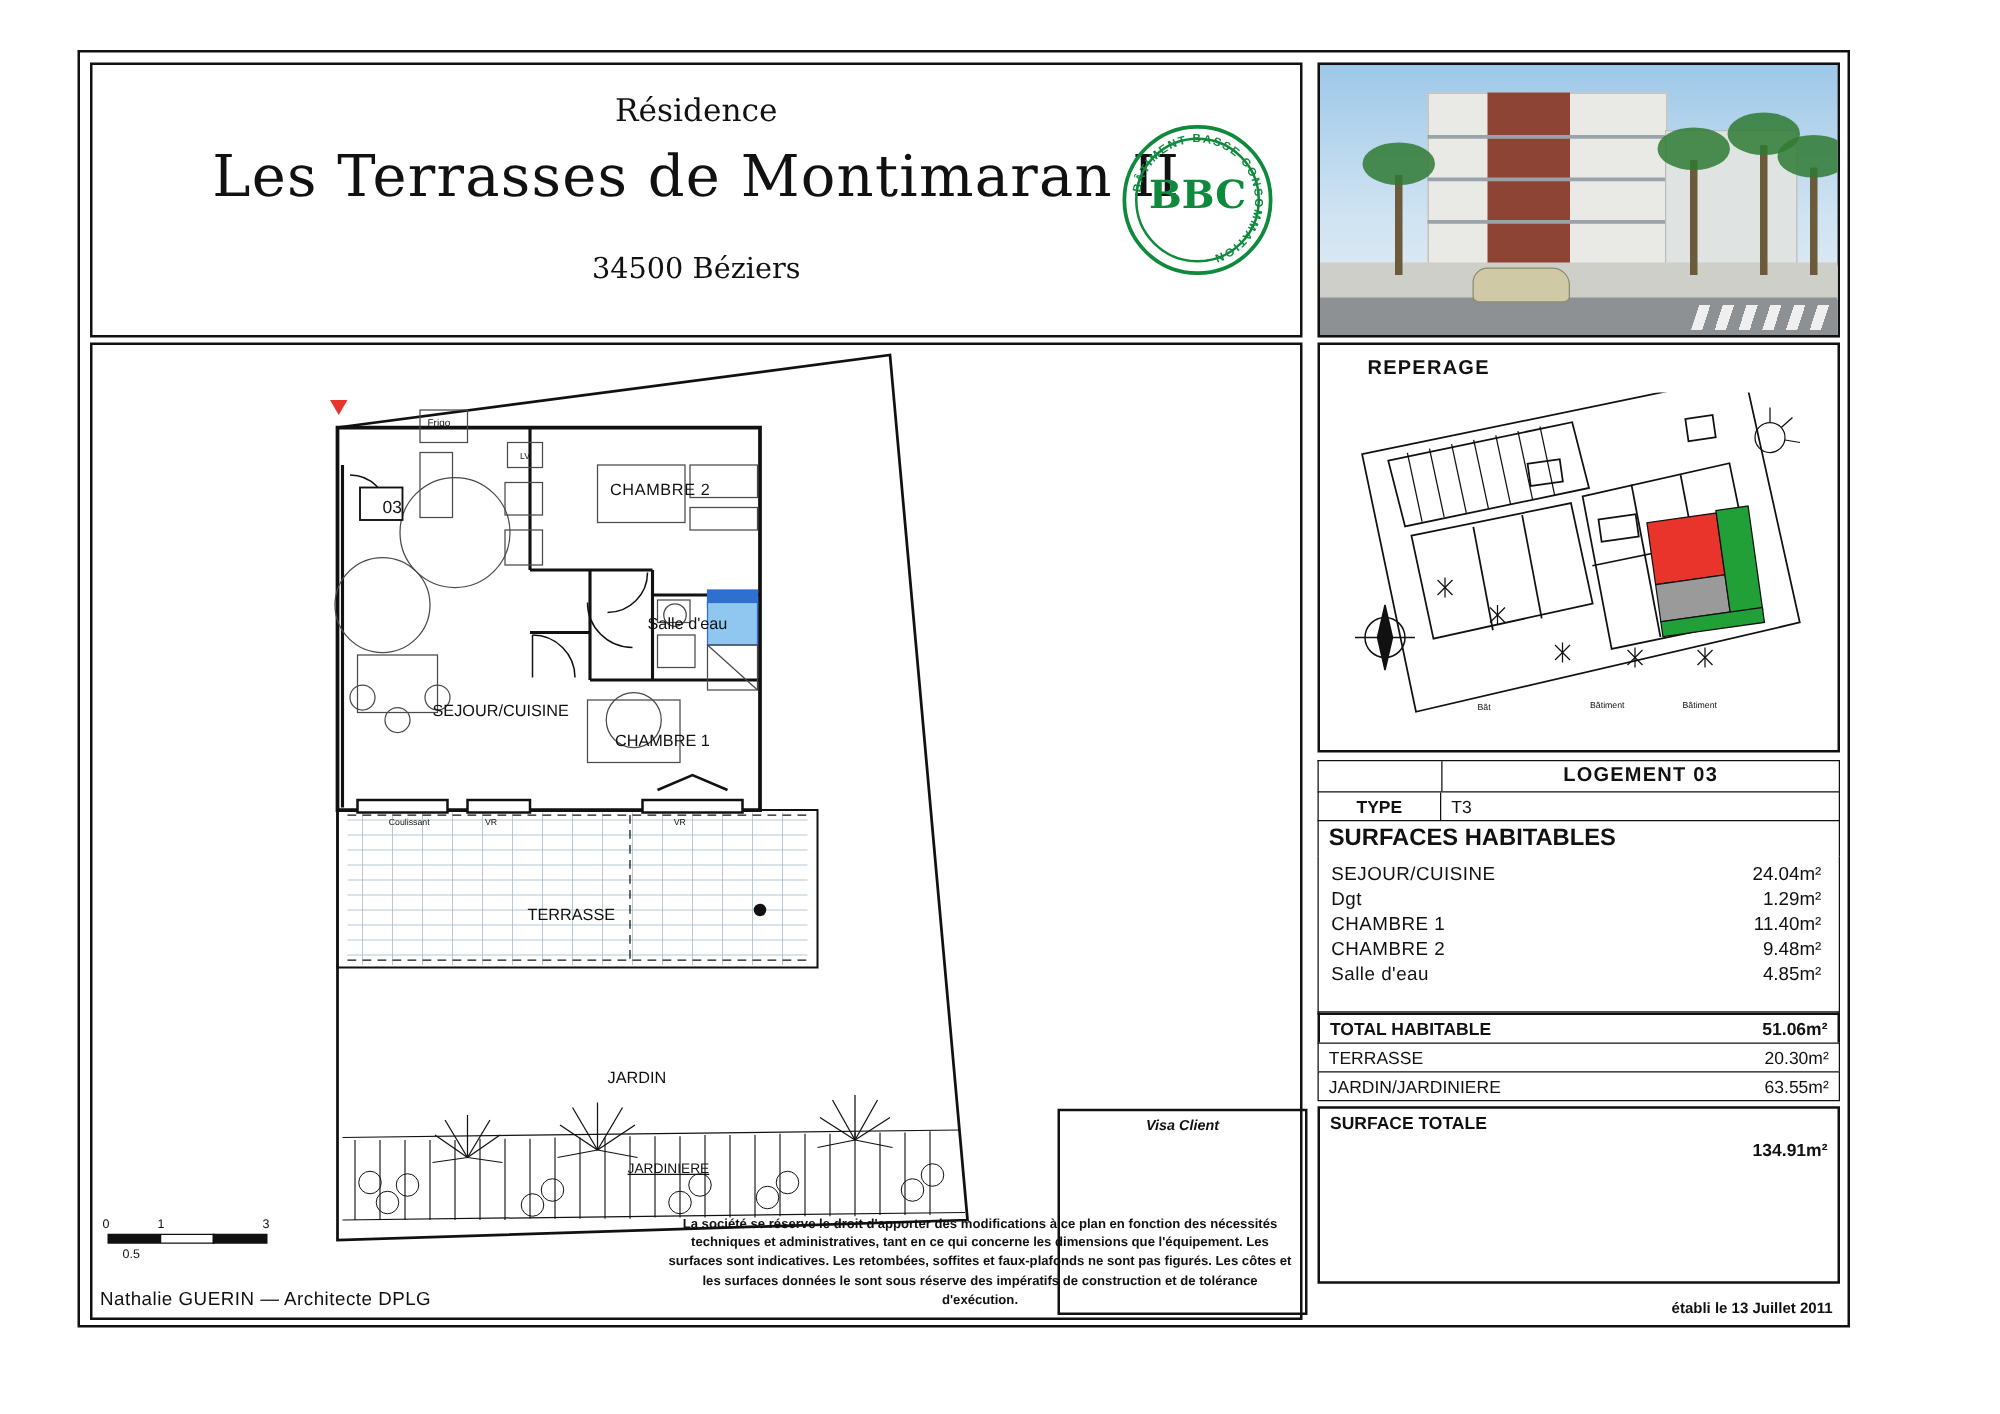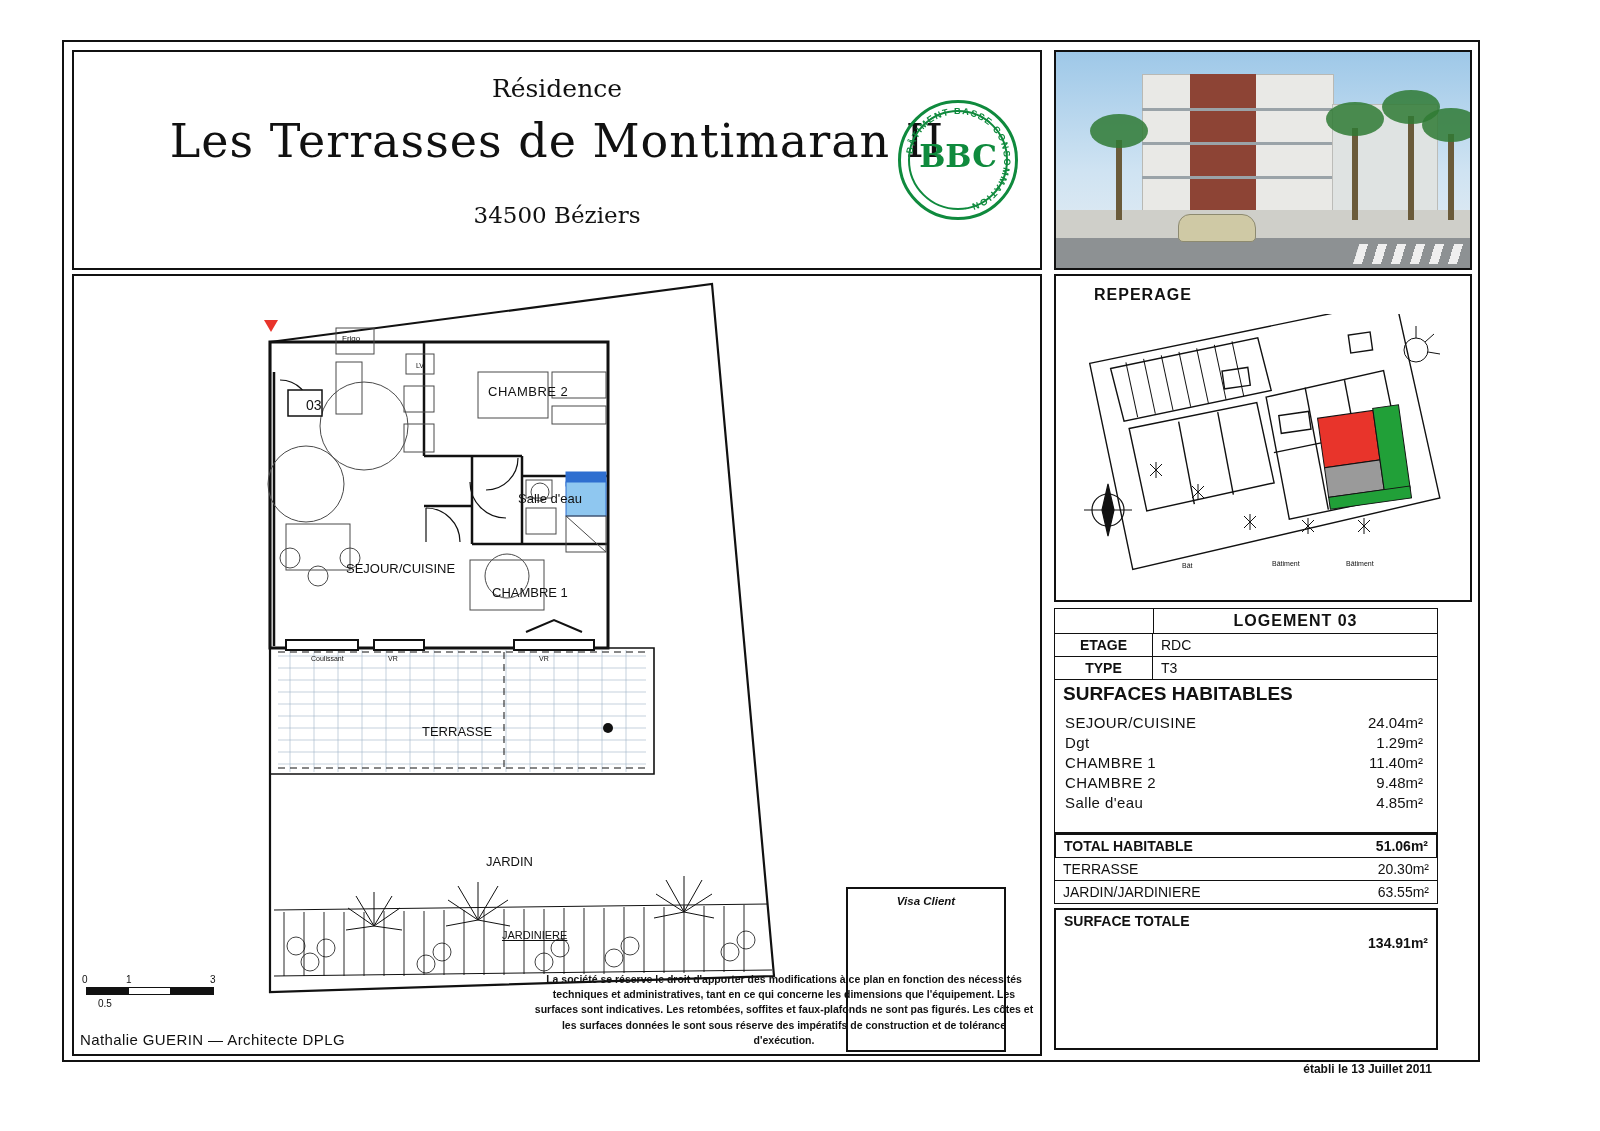--- a/index.html
+++ b/index.html
@@ -63,24 +63,24 @@
 
   .architect{position:absolute;left:6px;bottom:6px;font-size:15px;letter-spacing:.4px;}
 
   .disclaimer{position:absolute;left:460px;bottom:6px;width:500px;font-size:10.5px;line-height:1.45;text-align:center;font-weight:bold;}
 
   
   .reperage{position:absolute;left:990px;top:232px;width:418px;height:328px;border:2px solid #111;box-sizing:border-box;background:#fff;}
   .rep-title{position:absolute;left:38px;top:10px;font-size:16px;font-weight:bold;letter-spacing:1px;}
   .rep-svg{position:absolute;left:8px;top:38px;}
 
-  .visa{position:absolute;left:782px;top:845px;width:160px;height:165px;border:2px solid #111;box-sizing:border-box;}
+  .visa{position:absolute;left:782px;top:845px;width:200px;height:165px;border:2px solid #111;box-sizing:border-box;}
   .visa-t{position:absolute;top:6px;left:0;width:100%;text-align:center;font-size:11.5px;font-style:italic;font-weight:bold;}
 
-  .tbl{position:absolute;left:990px;top:566px;width:384px;font-size:14px;}
+  .tbl{position:absolute;left:990px;top:566px;width:418px;font-size:14px;}
   .row{display:flex;border:1.5px solid #111;border-bottom:none;box-sizing:border-box;}
   .row:last-child{border-bottom:1.5px solid #111;}
   .cell{padding:3px 8px;box-sizing:border-box;}
   .c-label{flex:0 0 98px;border-right:1.5px solid #111;font-weight:bold;text-align:center;}
   .c-val{flex:1;}
   .logement{justify-content:center;font-weight:bold;font-size:16px;letter-spacing:1px;}
   .logement .blank{flex:0 0 98px;border-right:1.5px solid #111;}
   .logement .txt{flex:1;text-align:center;}
   .hdr{font-weight:bold;font-size:19px;padding-left:8px;}
   .surf-list{border:1.5px solid #111;border-top:none;padding:4px 0 6px;}
@@ -441,24 +441,20 @@
   <div class="visa">
     <div class="visa-t">Visa Client</div>
   </div>
 
   <div class="tbl">
     <div class="row logement">
       <div class="blank"></div>
       <div class="txt cell">LOGEMENT  03</div>
     </div>
     <div class="row">
-      <div class="cell c-label">ETAGE</div>
-      <div class="cell c-val">RDC</div>
-    </div>
-    <div class="row">
       <div class="cell c-label">TYPE</div>
       <div class="cell c-val">T3</div>
     </div>
     <div class="row">
       <div class="cell hdr">SURFACES HABITABLES</div>
     </div>
     <div class="surf-list">
       <div class="surf-row">
         <span class="nm">SEJOUR/CUISINE</span>
         <span class="vl">24.04m²</span>

